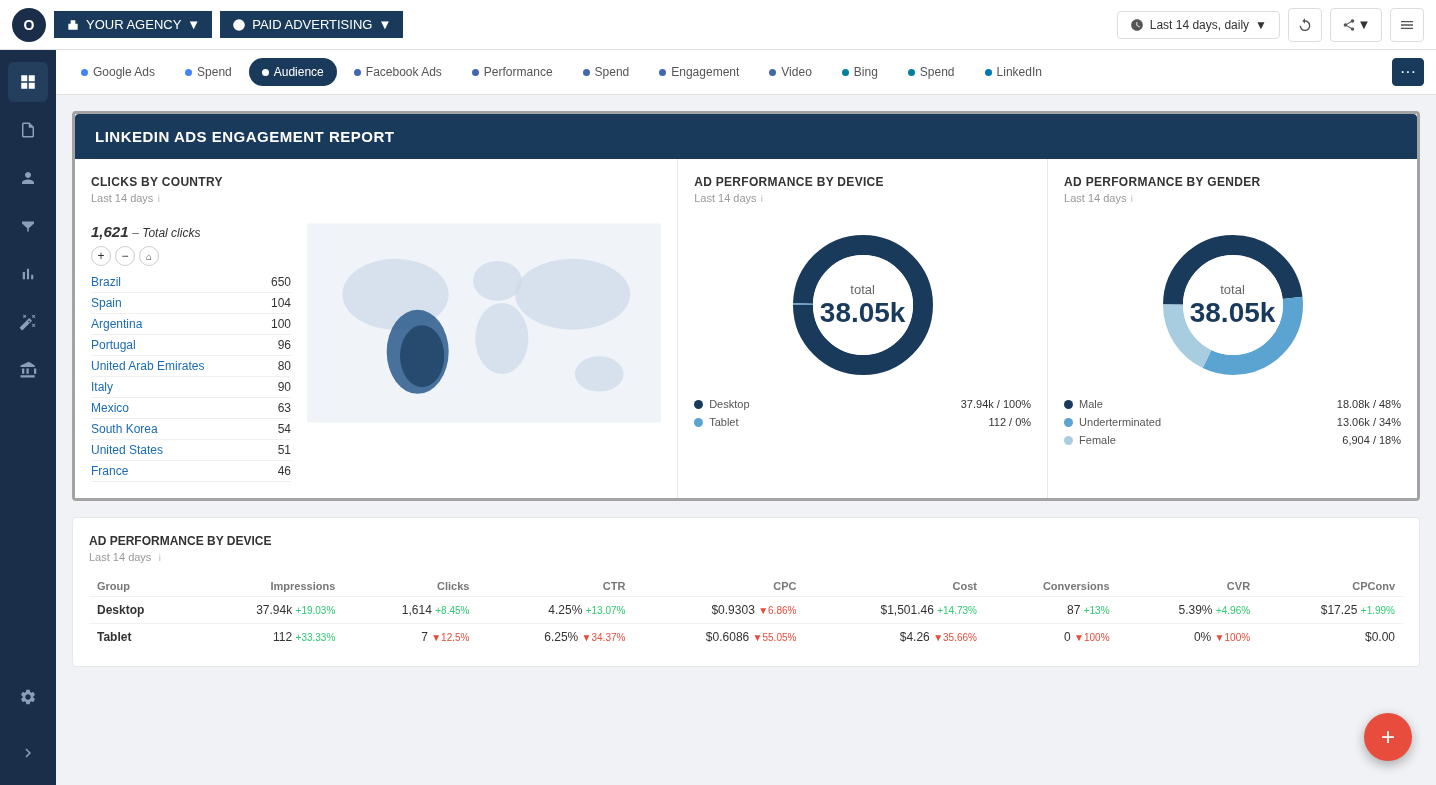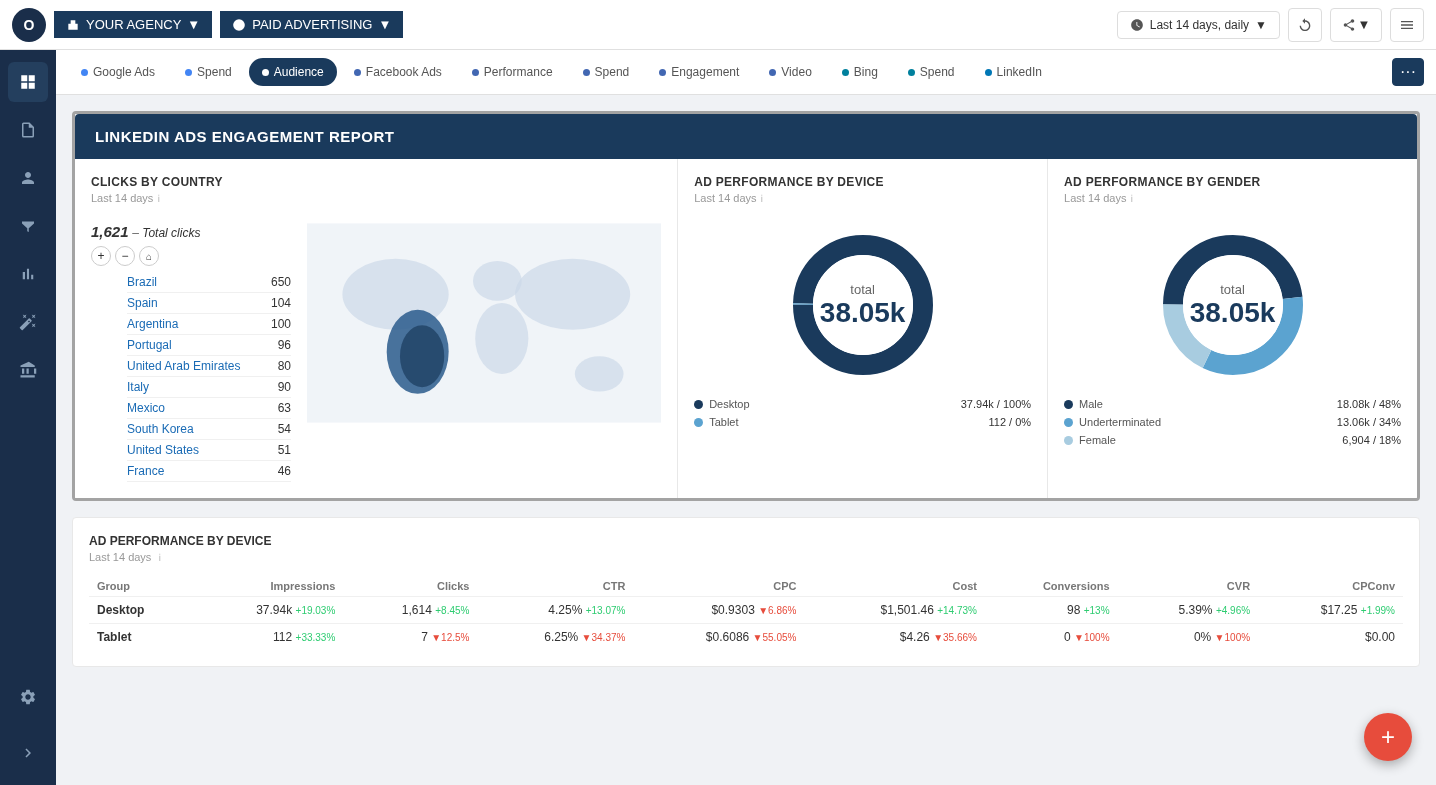--- a/index.html
+++ b/index.html
@@ -73,21 +73,21 @@
     .card-title { font-size: 12px; font-weight: 600; color: #333; text-transform: uppercase; letter-spacing: 0.3px; }
     .card-subtitle { font-size: 11px; color: #999; margin-top: 2px; display: flex; align-items: center; gap: 4px; }
     .card-subtitle-icon { color: #bbb; font-size: 10px; }
 
     .clicks-total { font-size: 13px; color: #555; margin: 10px 0 6px; }
     .clicks-total span { color: #333; font-weight: 500; font-style: italic; }
 
     .country-list { list-style: none; }
     .country-item {
       display: flex; justify-content: space-between; align-items: center;
-      padding: 3px 0; border-bottom: 1px solid #f0f0f0; font-size: 12px; margin-left: 36px;
+      padding: 3px 0; border-bottom: 1px solid #f0f0f0; font-size: 12px;
     }
     .country-name { color: #1a6bb5; cursor: pointer; }
     .country-count { color: #333; font-weight: 500; }
 
     
     .donut-container {
       display: flex; flex-direction: column; align-items: center; margin: 20px 0 10px;
     }
     .donut-label { font-size: 13px; color: #666; }
     .donut-value { font-size: 28px; font-weight: 700; color: #1a3a5c; }
@@ -490,21 +490,21 @@
               </tr>
           </thead>
           <tbody id="table-body">
               <tr>
     <td>Desktop</td>
     <td><span class="cell-val">37.94k</span> <span class="up">+19.03%</span></td>
     <td><span class="cell-val">1,614</span> <span class="up">+8.45%</span></td>
     <td><span class="cell-val">4.25%</span> <span class="up">+13.07%</span></td>
     <td><span class="cell-val">$0.9303</span> <span class="down">▼6.86%</span></td>
     <td><span class="cell-val">$1,501.46</span> <span class="up">+14.73%</span></td>
-    <td><span class="cell-val">98</span> <span class="up">+13%</span></td>
+    <td><span class="cell-val">87</span> <span class="up">+13%</span></td>
     <td><span class="cell-val">5.39%</span> <span class="up">+4.96%</span></td>
     <td><span class="cell-val">$17.25</span> <span class="up">+1.99%</span></td>
   </tr>
               <tr>
     <td>Tablet</td>
     <td><span class="cell-val">112</span> <span class="up">+33.33%</span></td>
     <td><span class="cell-val">7</span> <span class="down">▼12.5%</span></td>
     <td><span class="cell-val">6.25%</span> <span class="down">▼34.37%</span></td>
     <td><span class="cell-val">$0.6086</span> <span class="down">▼55.05%</span></td>
     <td><span class="cell-val">$4.26</span> <span class="down">▼35.66%</span></td>

